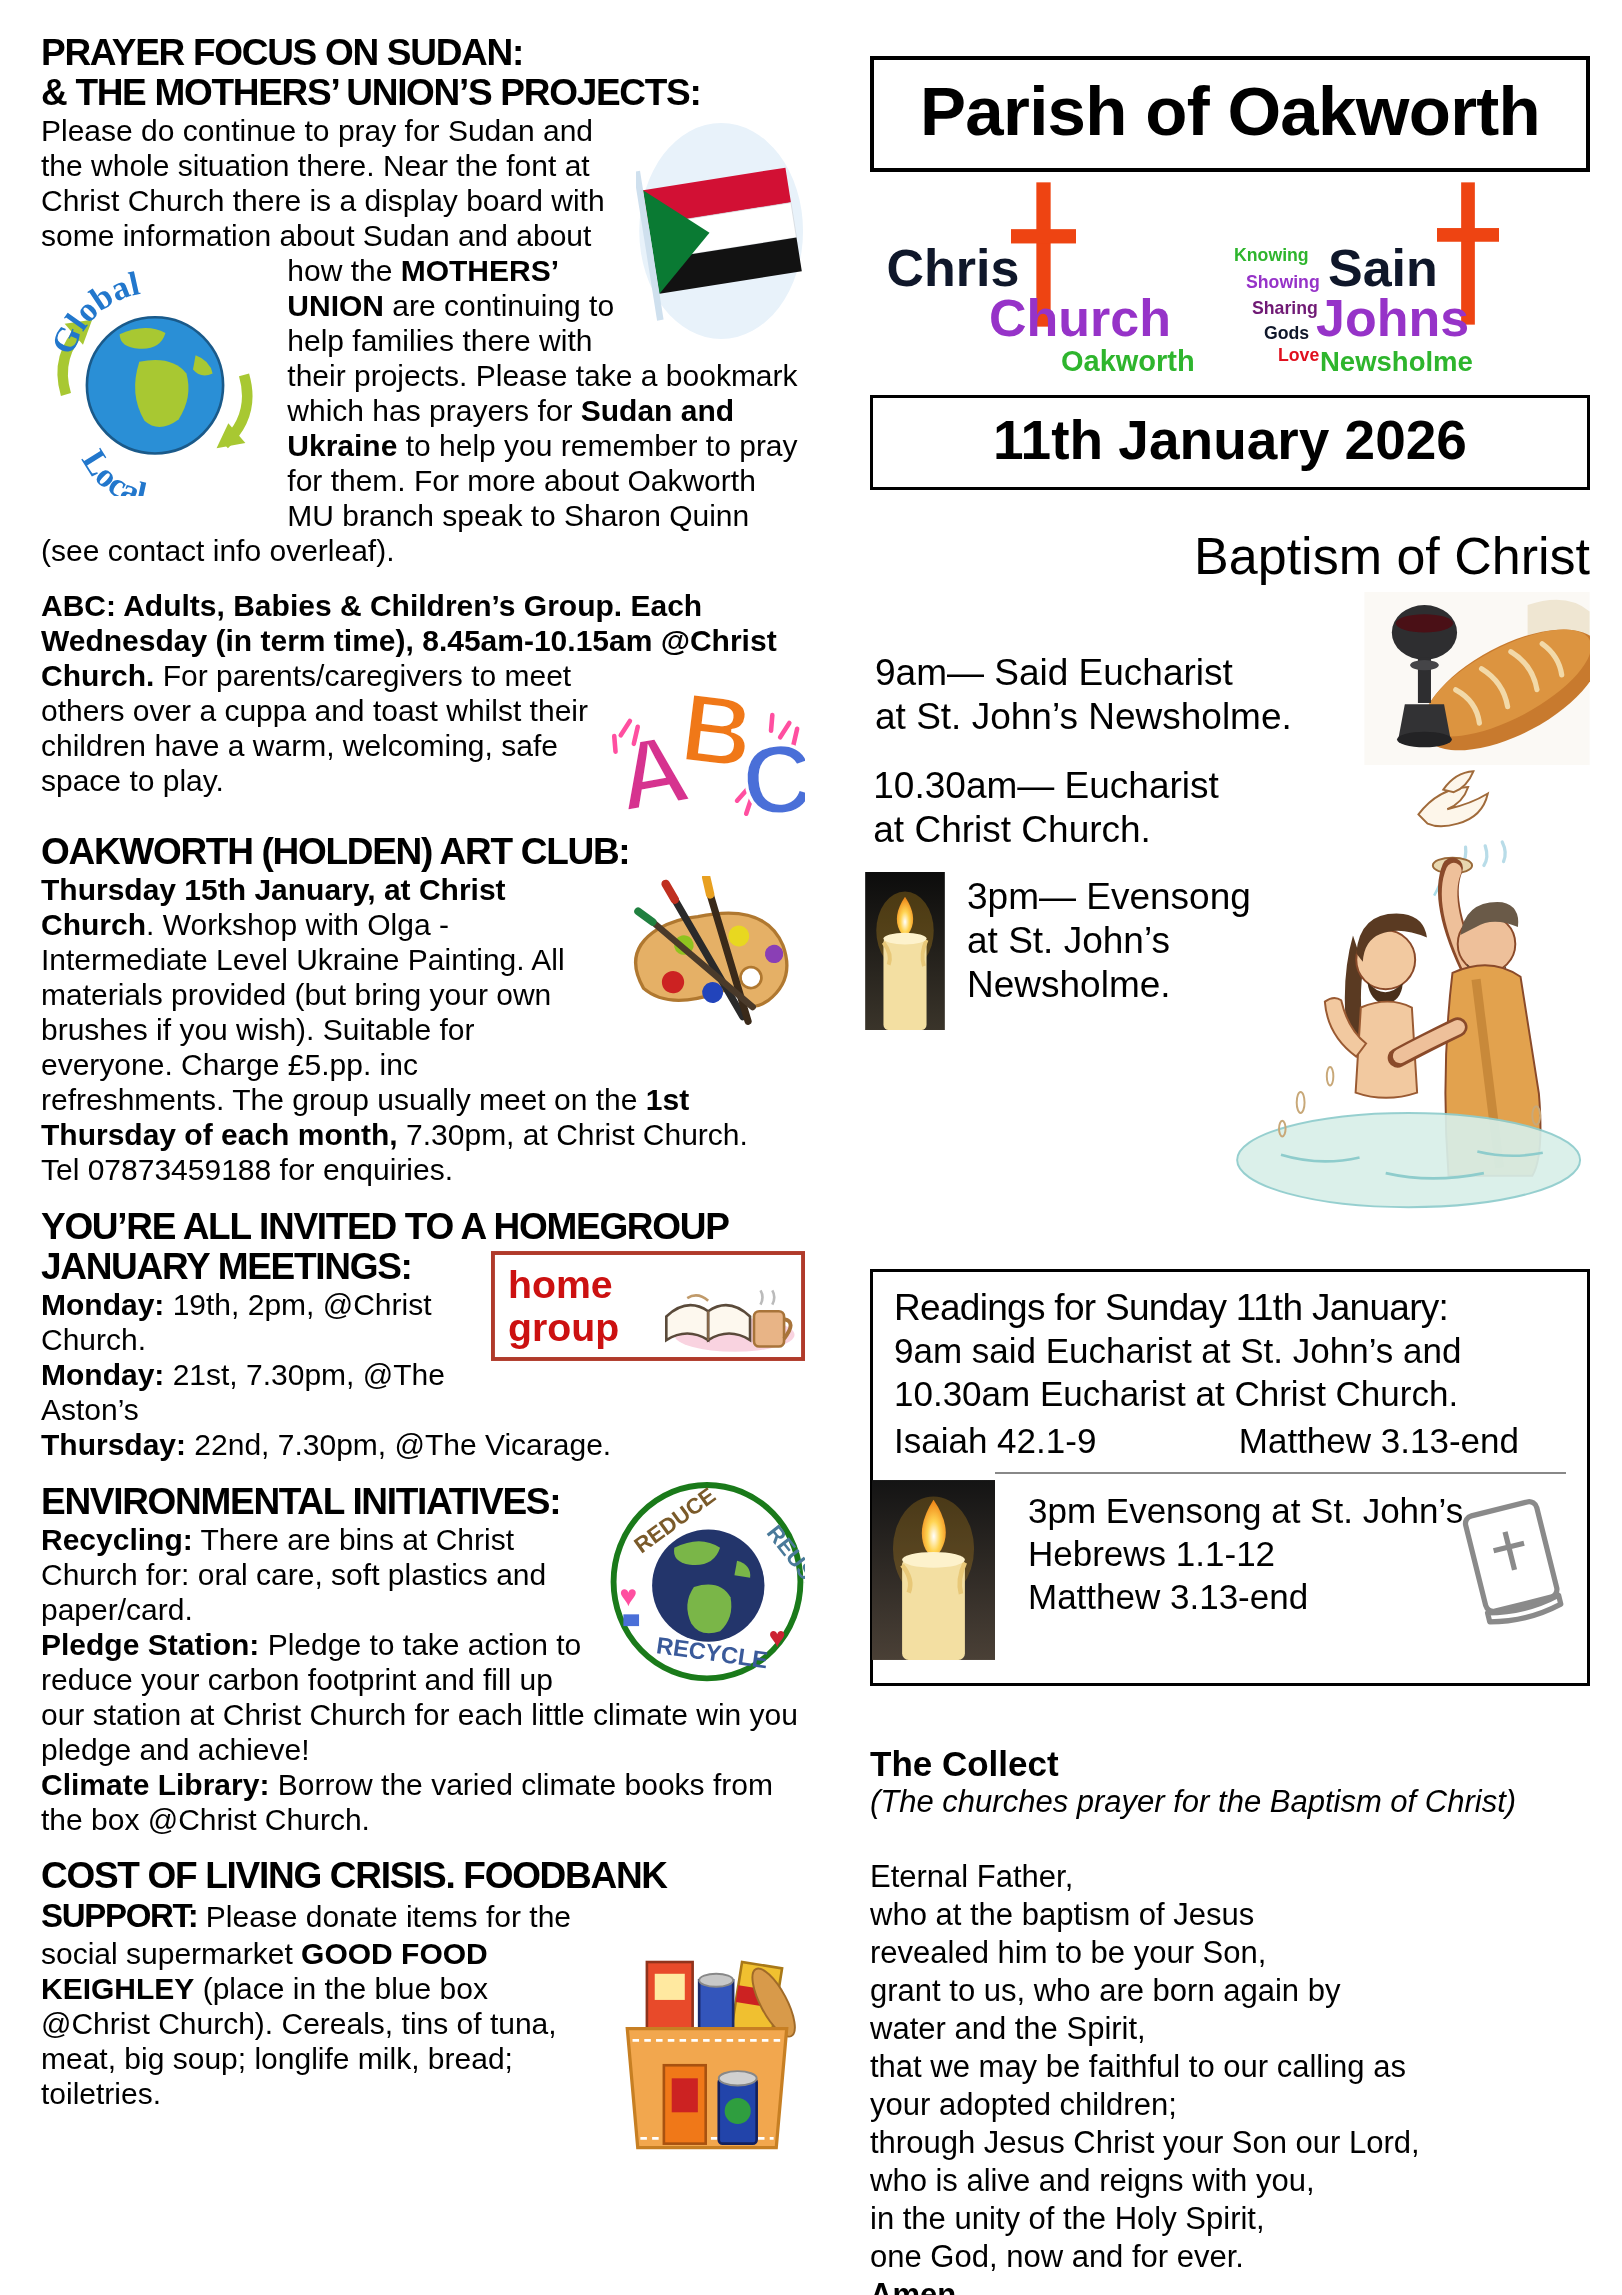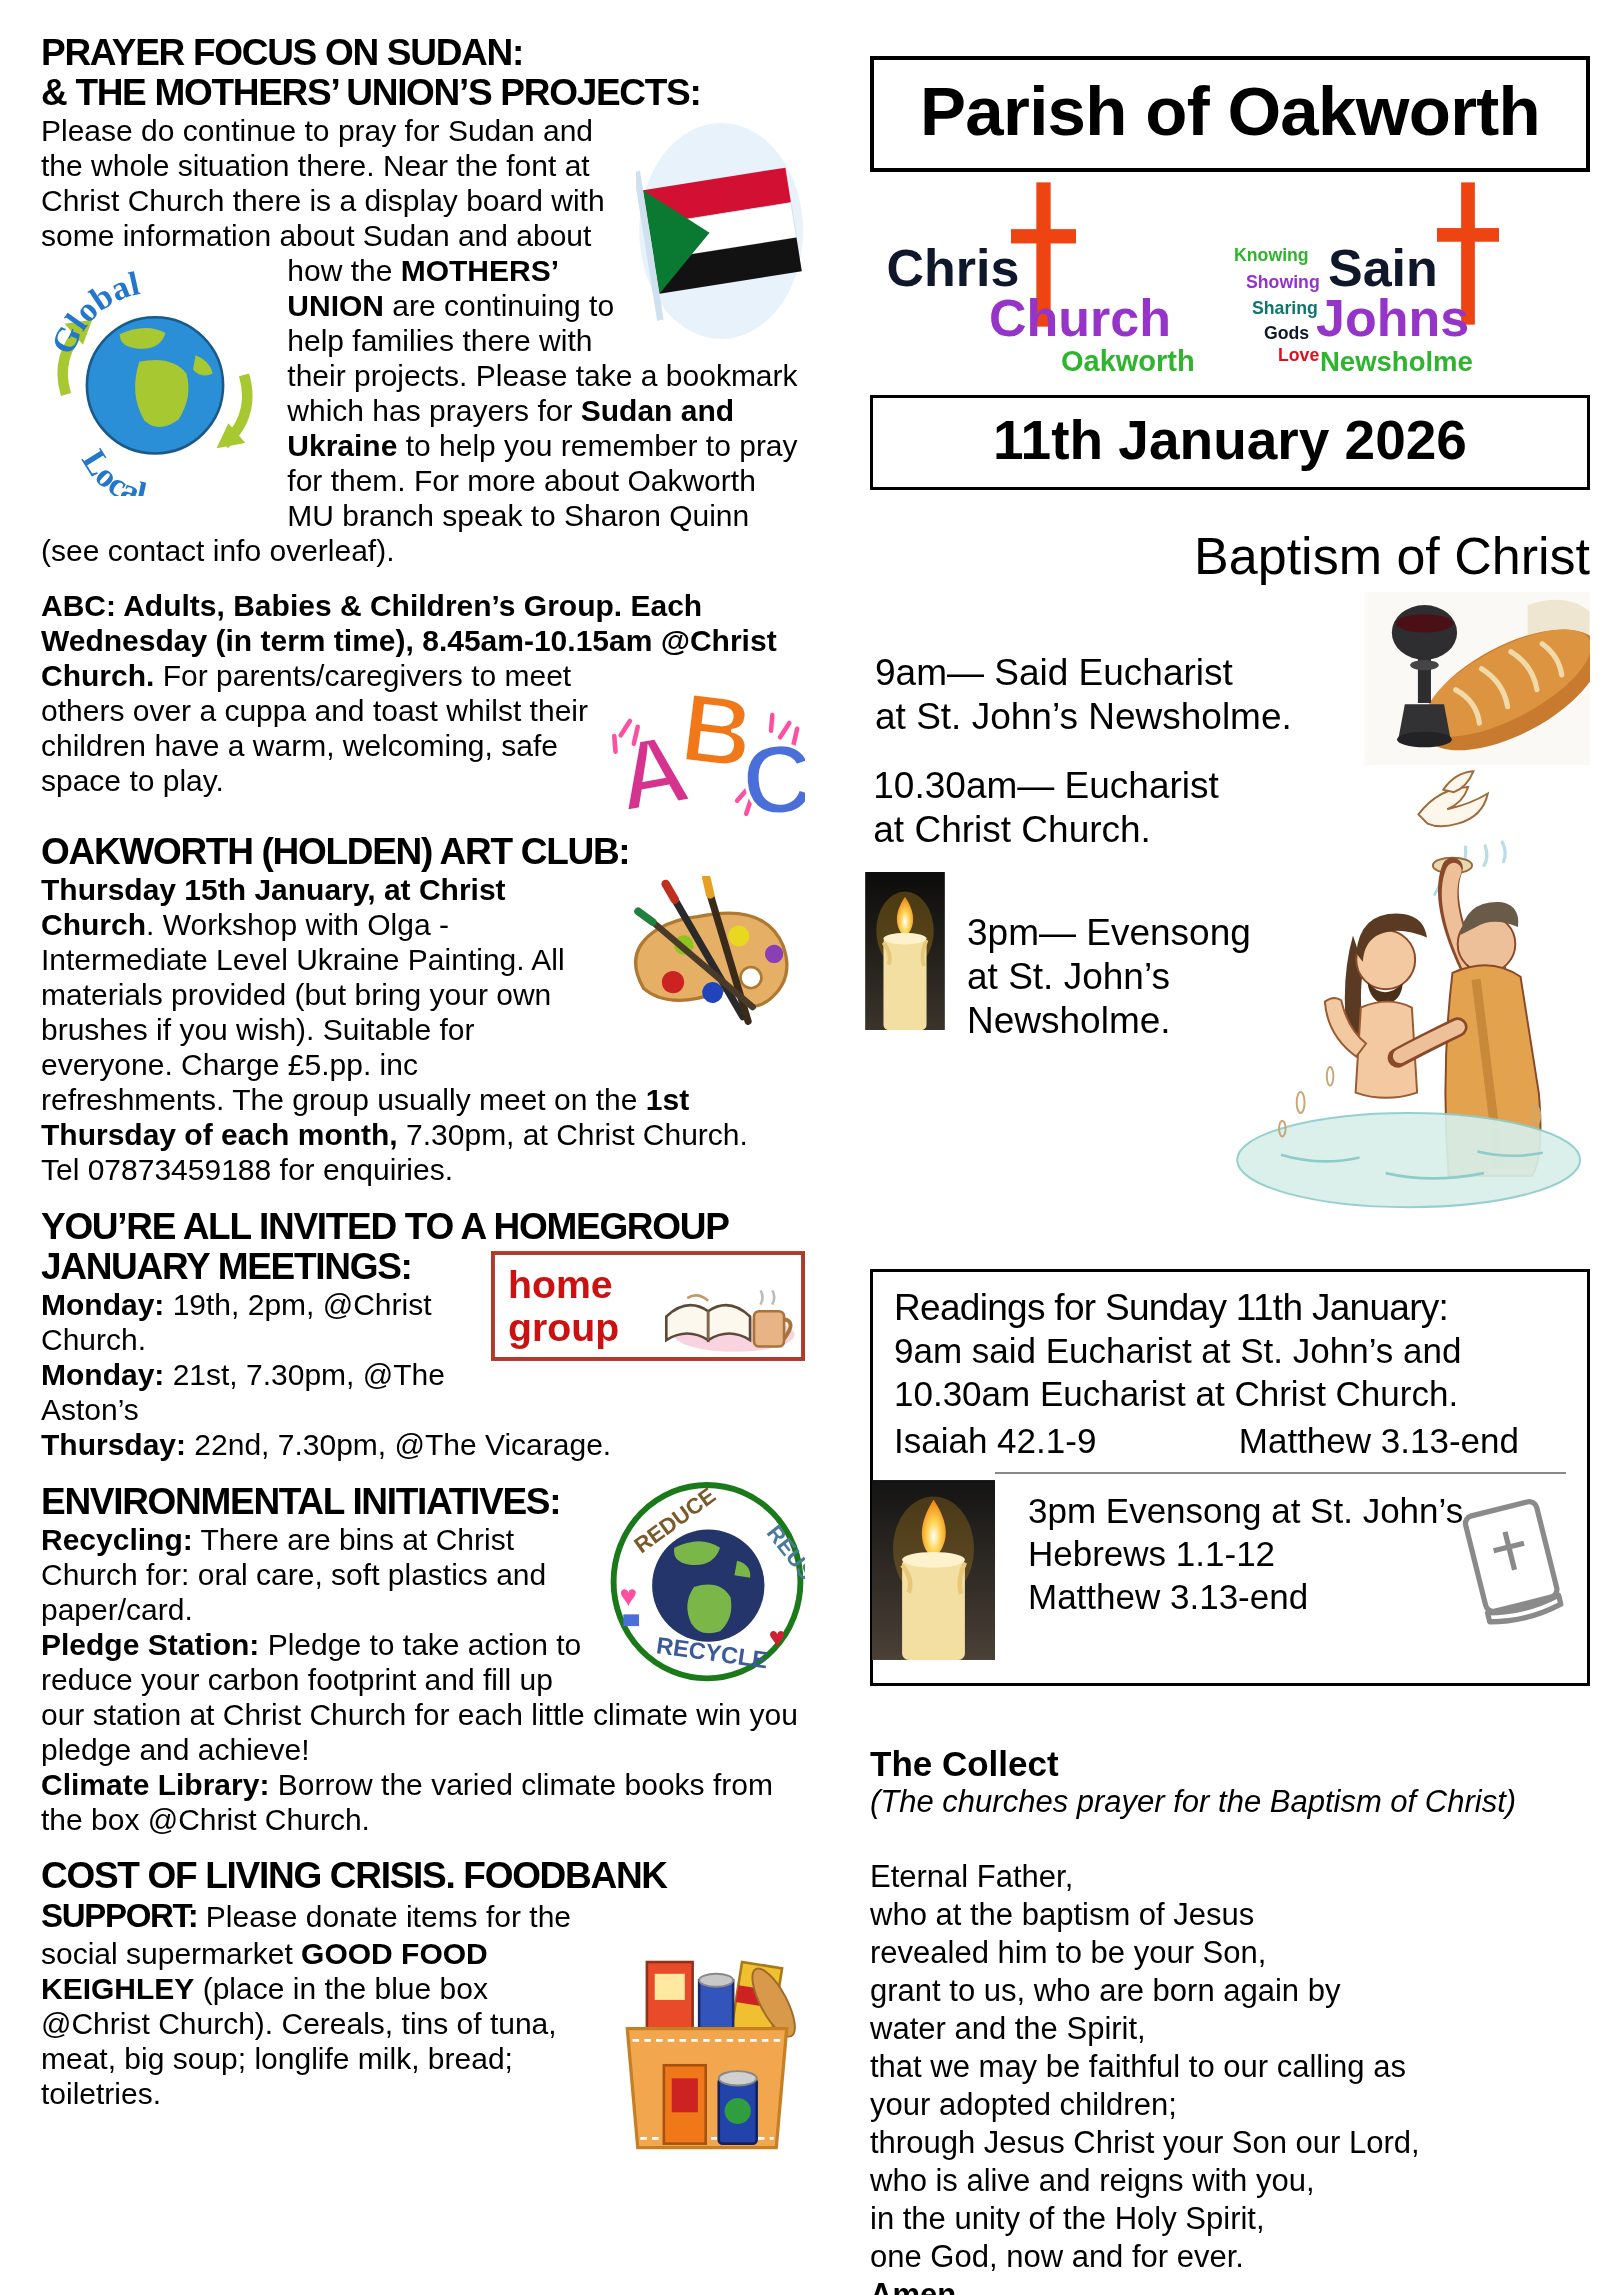--- a/index.html
+++ b/index.html
@@ -26,32 +26,32 @@
 
   
   .col-right { position:absolute; left:870px; top:33px; width:720px; }
   .title-box { margin-top:23px; border:4.6px solid #000; text-align:center;
     font-size:69px; font-weight:bold; padding:11.8px 0 17px; letter-spacing:-0.7px; }
 
   .wordart { position:relative; height:202px; margin-top:10.5px; }
   .wa { position:absolute; font-weight:bold; line-height:1; white-space:nowrap; }
   .wa-big { font-size:52px; }
   .wa-cyan { color:#0f172a; } .wa-purple { color:#9633c8; } .wa-green { color:#2eb52d; }
-  .wa-orange { color:#0f766e; } .wa-red { color:#e0101e; }
+  .wa-orange { color:#701a75; } .wa-red { color:#e0101e; }
   .wa-small { font-size:17.7px; }
   .wa-place { font-size:29px; }
 
   .date-box { margin-top:10.5px; border:3.9px solid #000; text-align:center;
     font-size:55px; font-weight:bold; padding:10.5px 0 14.4px; }
   .season { margin-top:36px; text-align:right; font-size:52px; }
 
   .services { position:relative; margin-top:29px; height:654px; font-size:37px; line-height:44px; }
   .svc1 { position:absolute; left:5px; top:0;margin-top:36px; }
   .svc2 { position:absolute; left:3.3px; top:149px; }
-  .svc3 { position:absolute; left:97px; top:260px;margin-top:36px; }
+  .svc3 { position:absolute; left:97px; top:260px; }
   .bread-wrap  { position:absolute; right:0; top:-23px; width:226px; height:173px; }
   .candle1-wrap{ position:absolute; left:-5.2px; top:257px; width:80px; height:158px; }
   .baptism-wrap{ position:absolute; left:352px; top:134px; width:368px; height:466px; }
 
   .readings-box { border:3.3px solid #000; padding:14.4px 21px 18.3px; position:relative; }
   .rdg-h { font-size:37px; font-weight:normal; line-height:43px; letter-spacing:-0.7px; }
   .rdg-l { font-size:35px; line-height:43px; }
   .rdg-row { display:flex; justify-content:space-between; width:93%; font-size:35px; line-height:43px; margin-top:3.9px; }
   .rdg-div { border-top:2px solid #888; margin:10.5px 0 0 101px; }
   .rdg-bottom { position:relative; min-height:190px; }

